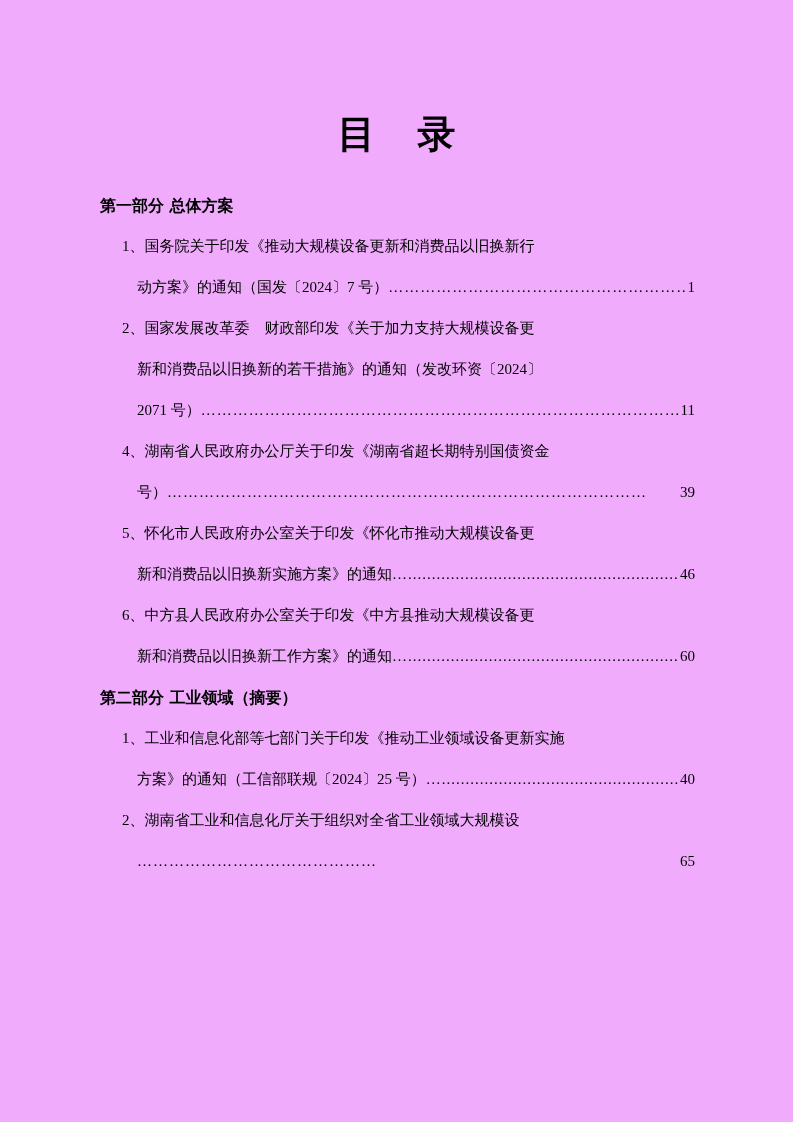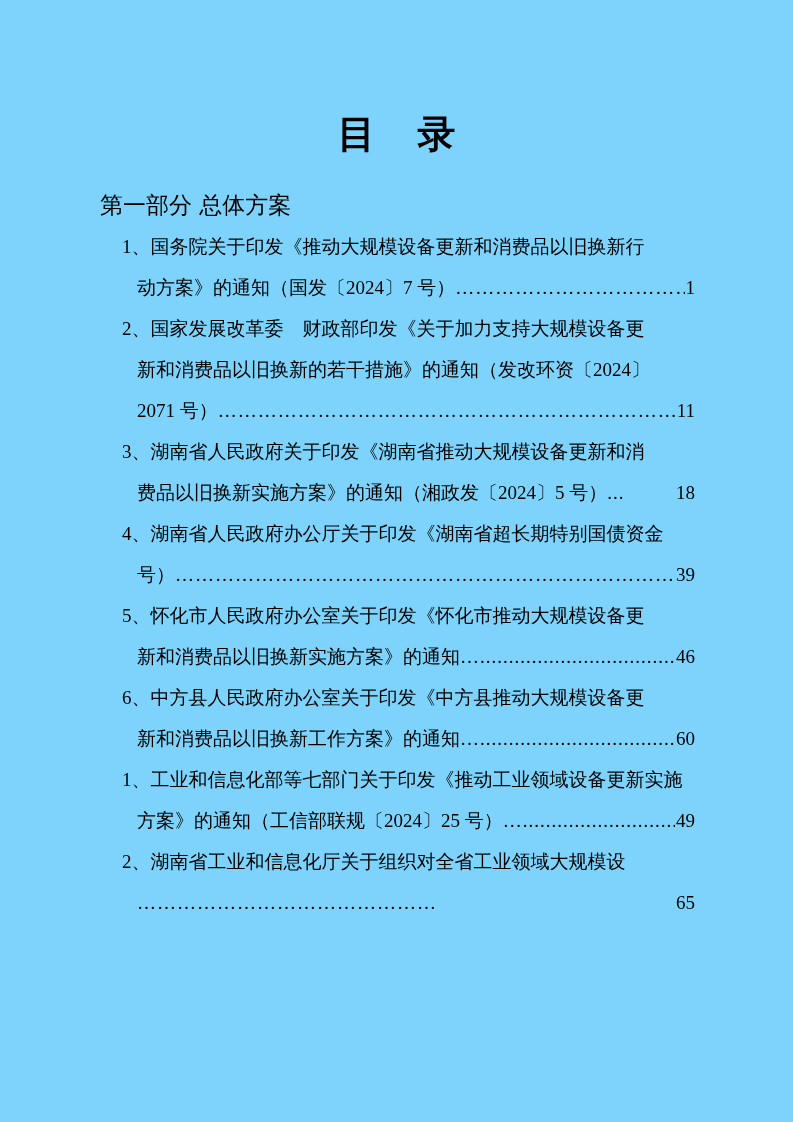--- a/index.html
+++ b/index.html
@@ -6,48 +6,48 @@
     margin: 0;
     padding: 0;
     background: #ffffff;
   }
   .page {
     position: relative;
     box-sizing: border-box;
     width: 793px;
     height: 1122px;
     margin: 0 auto;
-    background: #7dd3fc;
+    background: #f0abfc;
     color: #000000;
     padding: 108px 98px 0 100px;
     font-family: "Liberation Serif", "DejaVu Serif", serif;
     overflow: hidden;
   }
   .doc-title {
     height: 52px;
     line-height: 52px;
     margin-bottom: 25px;
     text-align: center;
     font-size: 38px;
     font-weight: 700;
     letter-spacing: 2px;
     font-family: "DejaVu Serif", "Liberation Serif", serif;
   }
   .sec-heading {
     height: 41px;
     line-height: 41px;
     font-family: "DejaVu Sans", "Liberation Sans", sans-serif;
-    font-weight: 400;
-    font-size: 23px;
+    font-weight: 700;
+    font-size: 16px;
     white-space: nowrap;
   }
   .toc-line {
     height: 41px;
     line-height: 41px;
-    font-size: 19px;
+    font-size: 15px;
     white-space: nowrap;
   }
   .toc-line.first { padding-left: 22px; }
   .toc-line.cont  { padding-left: 37px; }
   .toc-line.last  { display: flex; align-items: center; font-family: Liberation Serif, serif; }
   .toc-line .num  { flex: 0 0 auto; }
   .toc-line .txt  { flex: 0 0 auto; }
   .toc-line .dots {
     flex: 1 1 0;
     min-width: 0;
@@ -77,28 +77,20 @@
           <div class="">
             <div class="toc-line first"><span class="num">2、</span><span class="txt">国家发展改革委　财政部印发《关于加力支持大规模设备更</span></div>
             <div class="toc-line cont"><span class="txt">新和消费品以旧换新的若干措施》的通知（发改环资〔2024〕</span></div>
             <div class="toc-line cont last">
               <span class="txt">2071 号）</span>
               <span class="dots">………………………………………………………………………………</span>
               <span class="pg">11</span>
             </div>
           </div>
           <div class="">
-            <div class="toc-line first"><span class="num">3、</span><span class="txt">湖南省人民政府关于印发《湖南省推动大规模设备更新和消</span></div>
-            <div class="toc-line cont last">
-              <span class="txt">费品以旧换新实施方案》的通知（湘政发〔2024〕5 号）</span>
-              <span class="dots">...</span>
-              <span class="pg">18</span>
-            </div>
-          </div>
-          <div class="">
             <div class="toc-line first"><span class="num">4、</span><span class="txt">湖南省人民政府办公厅关于印发《湖南省超长期特别国债资金</span></div>
             <div class="toc-line cont last">
               <span class="txt">号）</span>
               <span class="dots">………………………………………………………………………………</span>
               <span class="pg">39</span>
             </div>
           </div>
           <div class="">
             <div class="toc-line first"><span class="num">5、</span><span class="txt">怀化市人民政府办公室关于印发《怀化市推动大规模设备更</span></div>
             <div class="toc-line cont last">
@@ -112,27 +104,28 @@
             <div class="toc-line cont last">
               <span class="txt">新和消费品以旧换新工作方案》的通知</span>
               <span class="dots">…...........................................................................................</span>
               <span class="pg">60</span>
             </div>
           </div>
         </div>
   </div>
 
   <div>
+    <div class="sec-heading">第二部分 工业领域（摘要）</div>
     <div>
           <div class="">
             <div class="toc-line first"><span class="num">1、</span><span class="txt">工业和信息化部等七部门关于印发《推动工业领域设备更新实施</span></div>
             <div class="toc-line cont last">
               <span class="txt">方案》的通知（工信部联规〔2024〕25 号）</span>
               <span class="dots">…...........................................................................................</span>
-              <span class="pg">49</span>
+              <span class="pg">40</span>
             </div>
           </div>
           <div class="">
             <div class="toc-line first"><span class="num">2、</span><span class="txt">湖南省工业和信息化厅关于组织对全省工业领域大规模设</span></div>
             <div class="toc-line cont last">
               <span class="dots">………………………………………</span>
               <span class="pg">65</span>
             </div>
           </div>
         </div>

